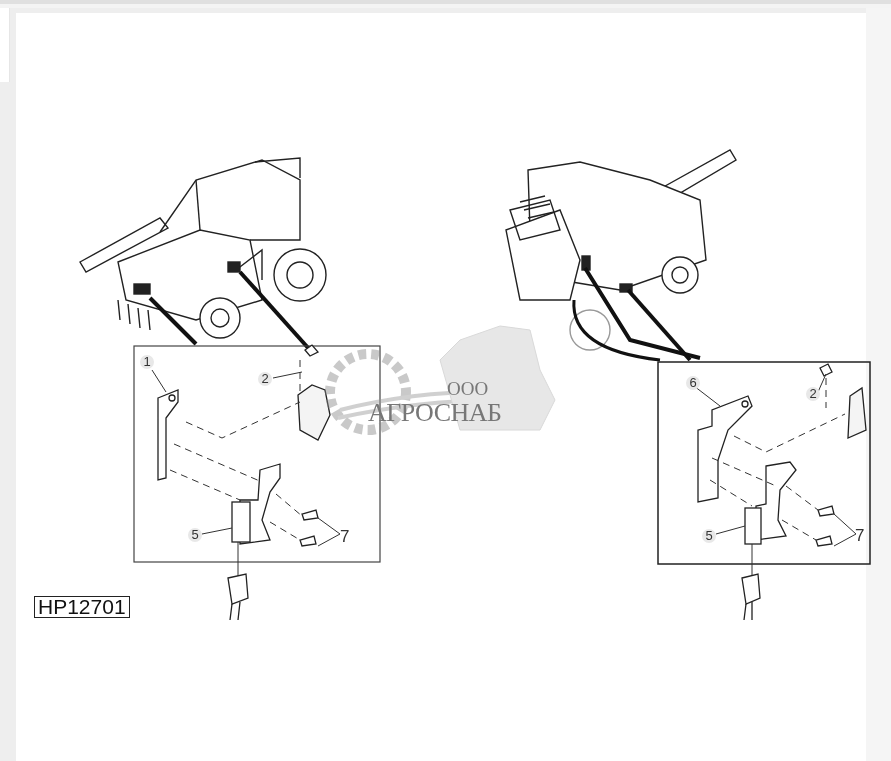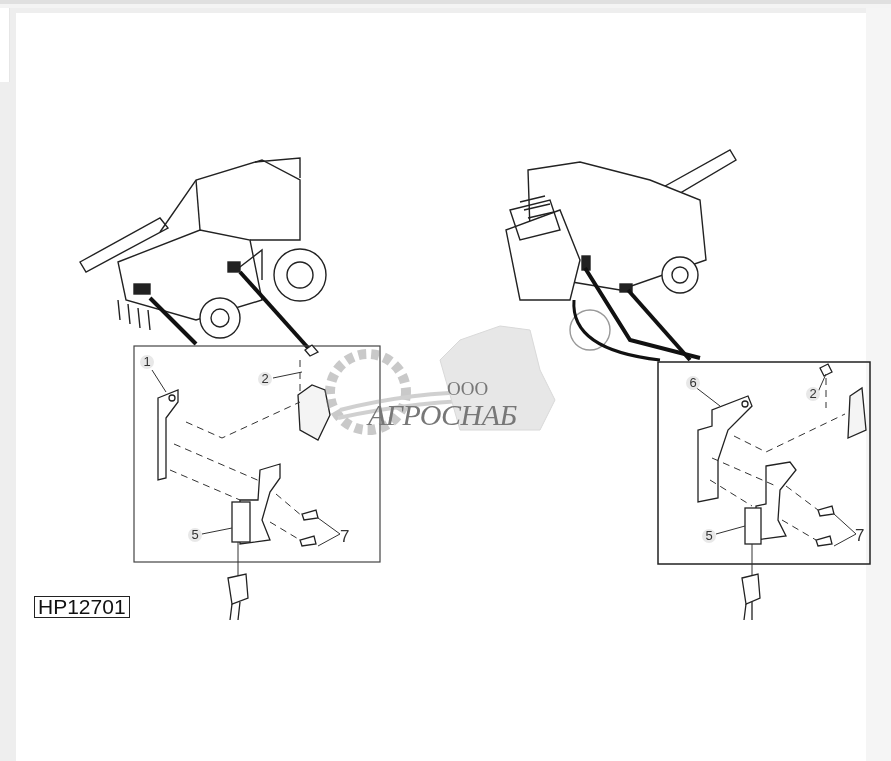--- a/index.html
+++ b/index.html
@@ -6,21 +6,21 @@
   body{width:891px;height:761px;background:#eeeeee;position:relative;overflow:hidden;font-family:"Liberation Sans",sans-serif;}
   .topbar{position:absolute;left:0;top:0;width:891px;height:4px;background:#e0e0e0;}
   .topbar2{position:absolute;left:0;top:4px;width:891px;height:4px;background:#f4f4f4;}
   .leftstub{position:absolute;left:0;top:8px;width:9px;height:74px;background:#fff;border-right:1px solid #e6e6e6;}
   .rightpanel{position:absolute;left:866px;top:8px;width:25px;height:753px;background:#f5f5f5;}
   .canvas{position:absolute;left:16px;top:13px;width:850px;height:748px;background:#fff;}
   svg{position:absolute;left:0;top:0;}
   .figid{position:absolute;left:34px;top:596px;border:1px solid #222;padding:0 3px;font-size:21px;line-height:20px;color:#111;background:#fff;}
   .callout{position:absolute;font-size:15px;color:#333;line-height:15px;}
   .callout .c{display:inline-block;width:14px;height:14px;border-radius:50%;background:#e8e8e8;text-align:center;font-size:13px;line-height:14px;}
-  .wm-text{position:absolute;left:368px;top:398px;font-family:"Liberation Serif",serif;font-size:30px;color:#777;letter-spacing:-0.5px;font-style:italic;}
+  .wm-text{position:absolute;left:368px;top:398px;font-family:"Liberation Serif",serif;font-size:26px;color:#777;letter-spacing:-0.5px;}
   .wm-ooo{position:absolute;left:447px;top:378px;font-family:"Liberation Serif",serif;font-size:19px;color:#777;}
 </style>
 </head>
 <body>
 
 <div class="topbar"></div>
 <div class="topbar2"></div>
 <div class="leftstub"></div>
 <div class="rightpanel"></div>
 

